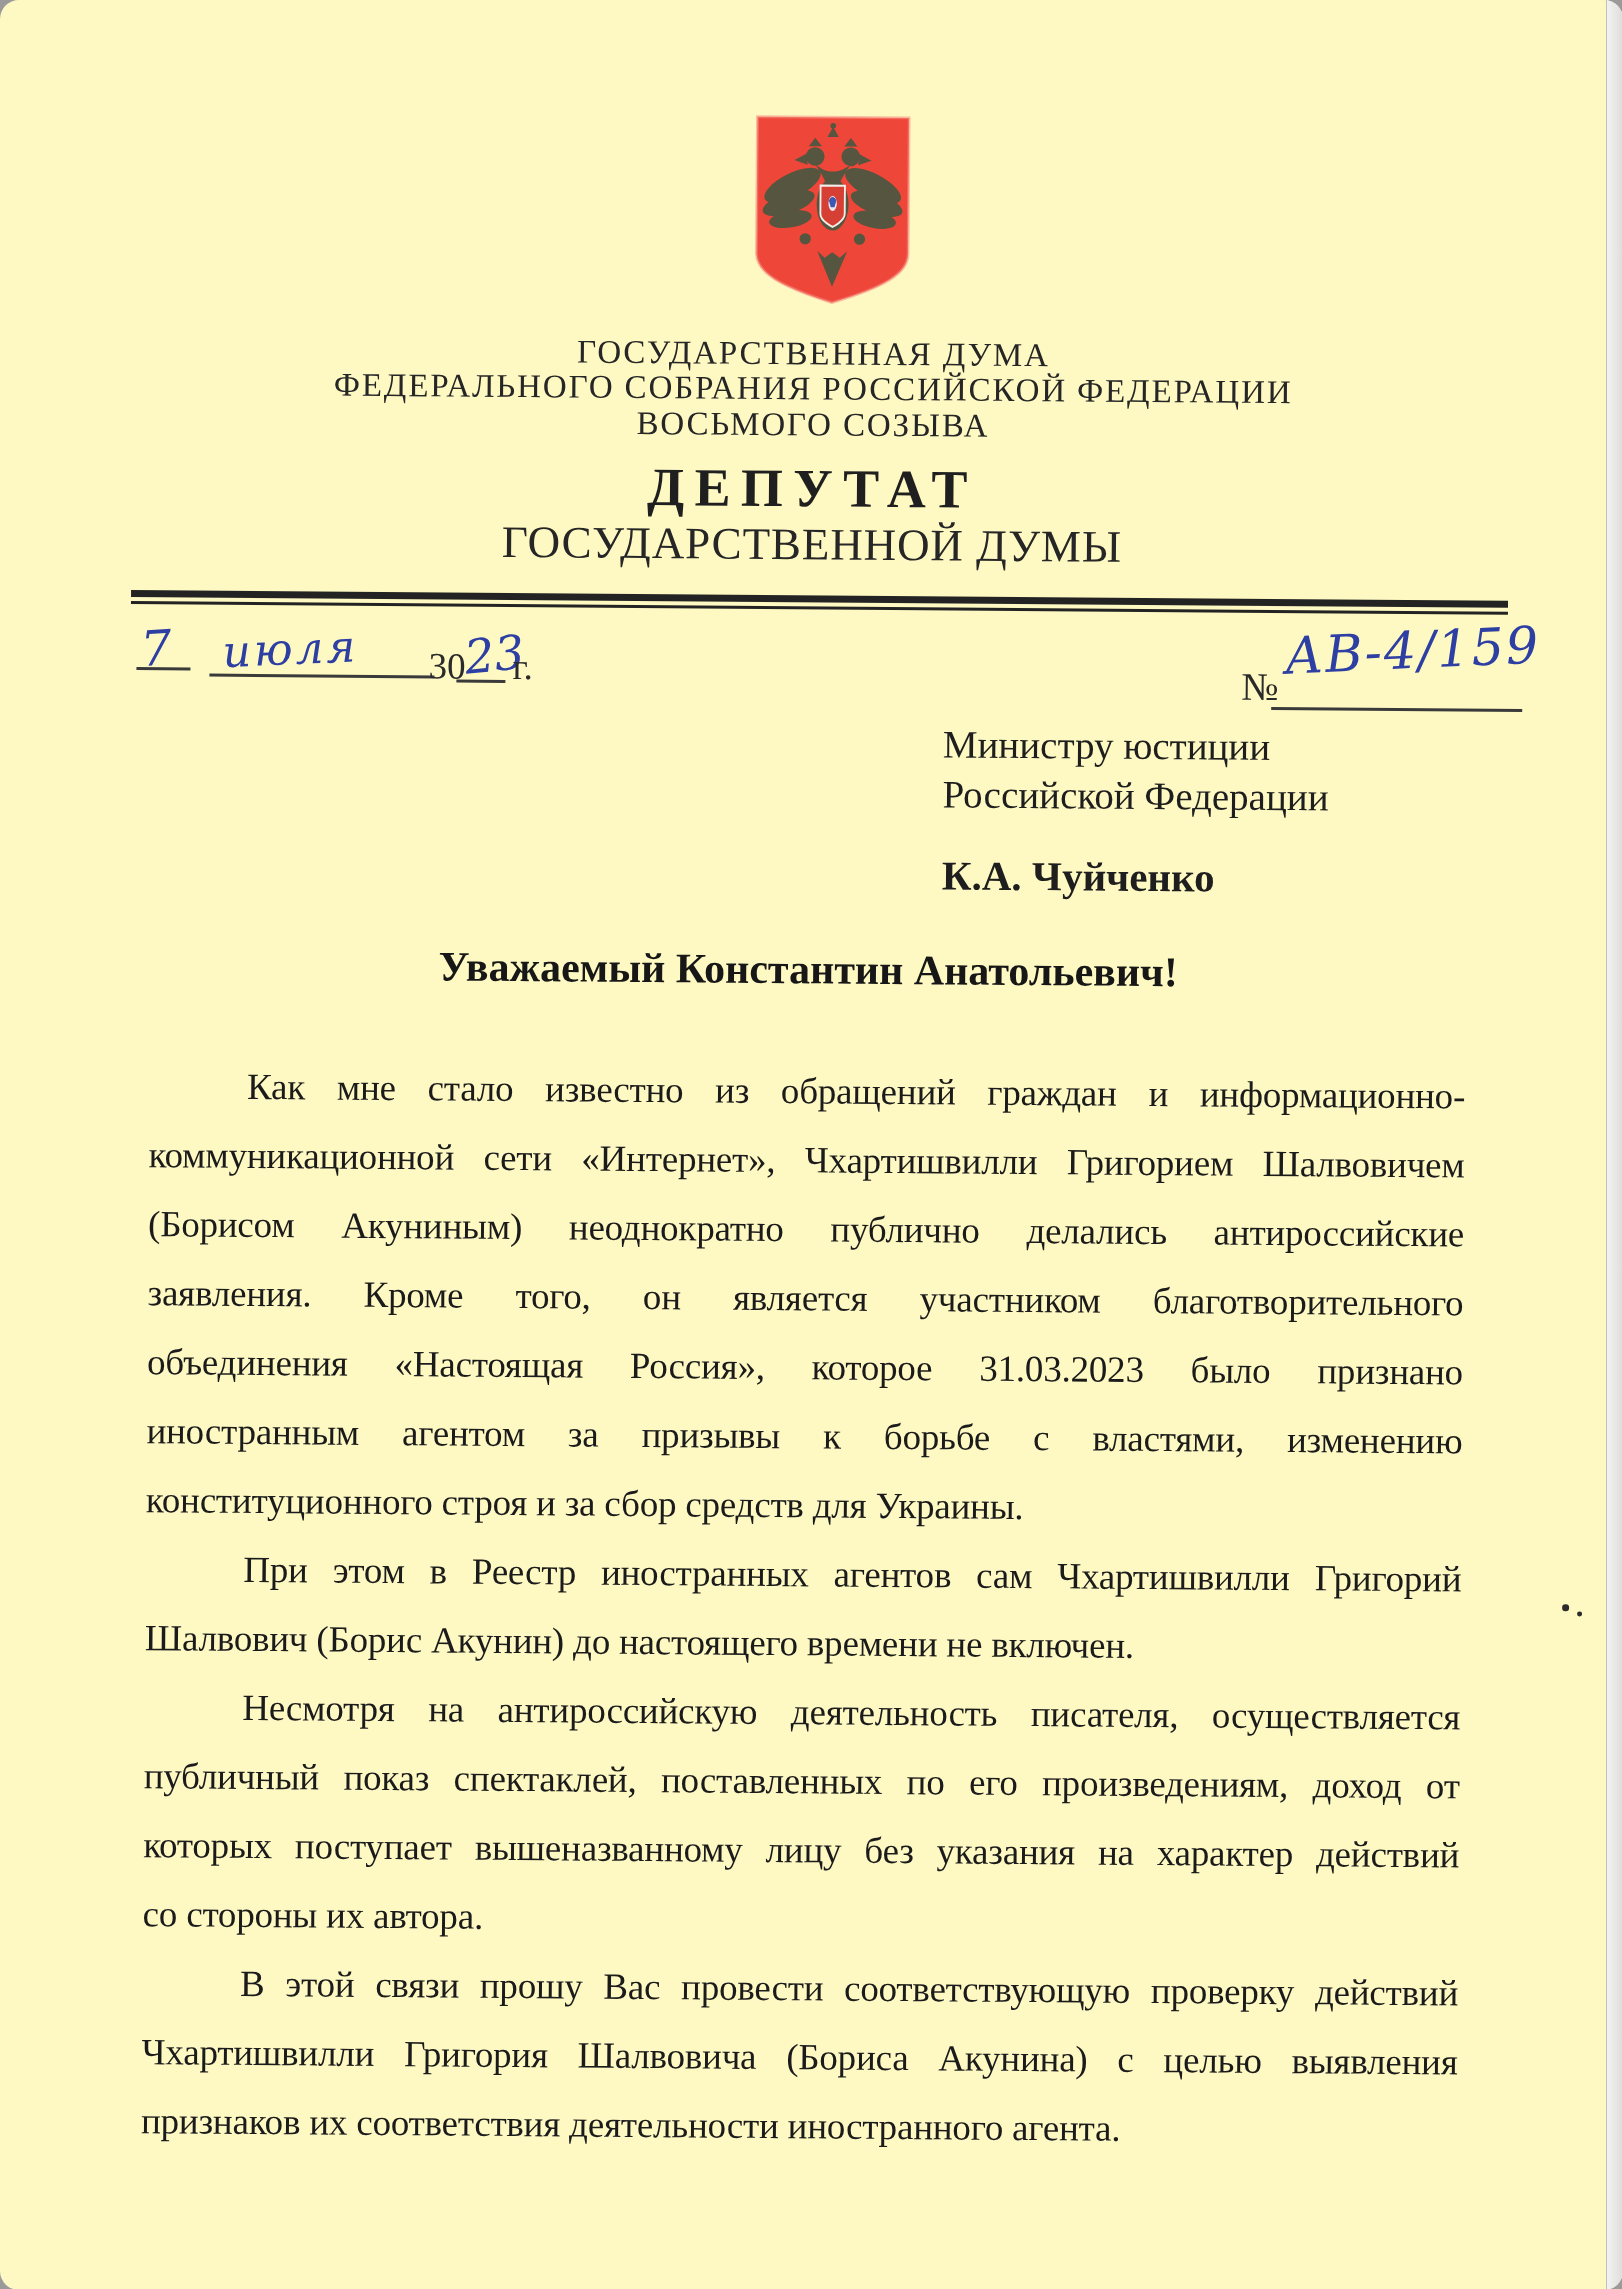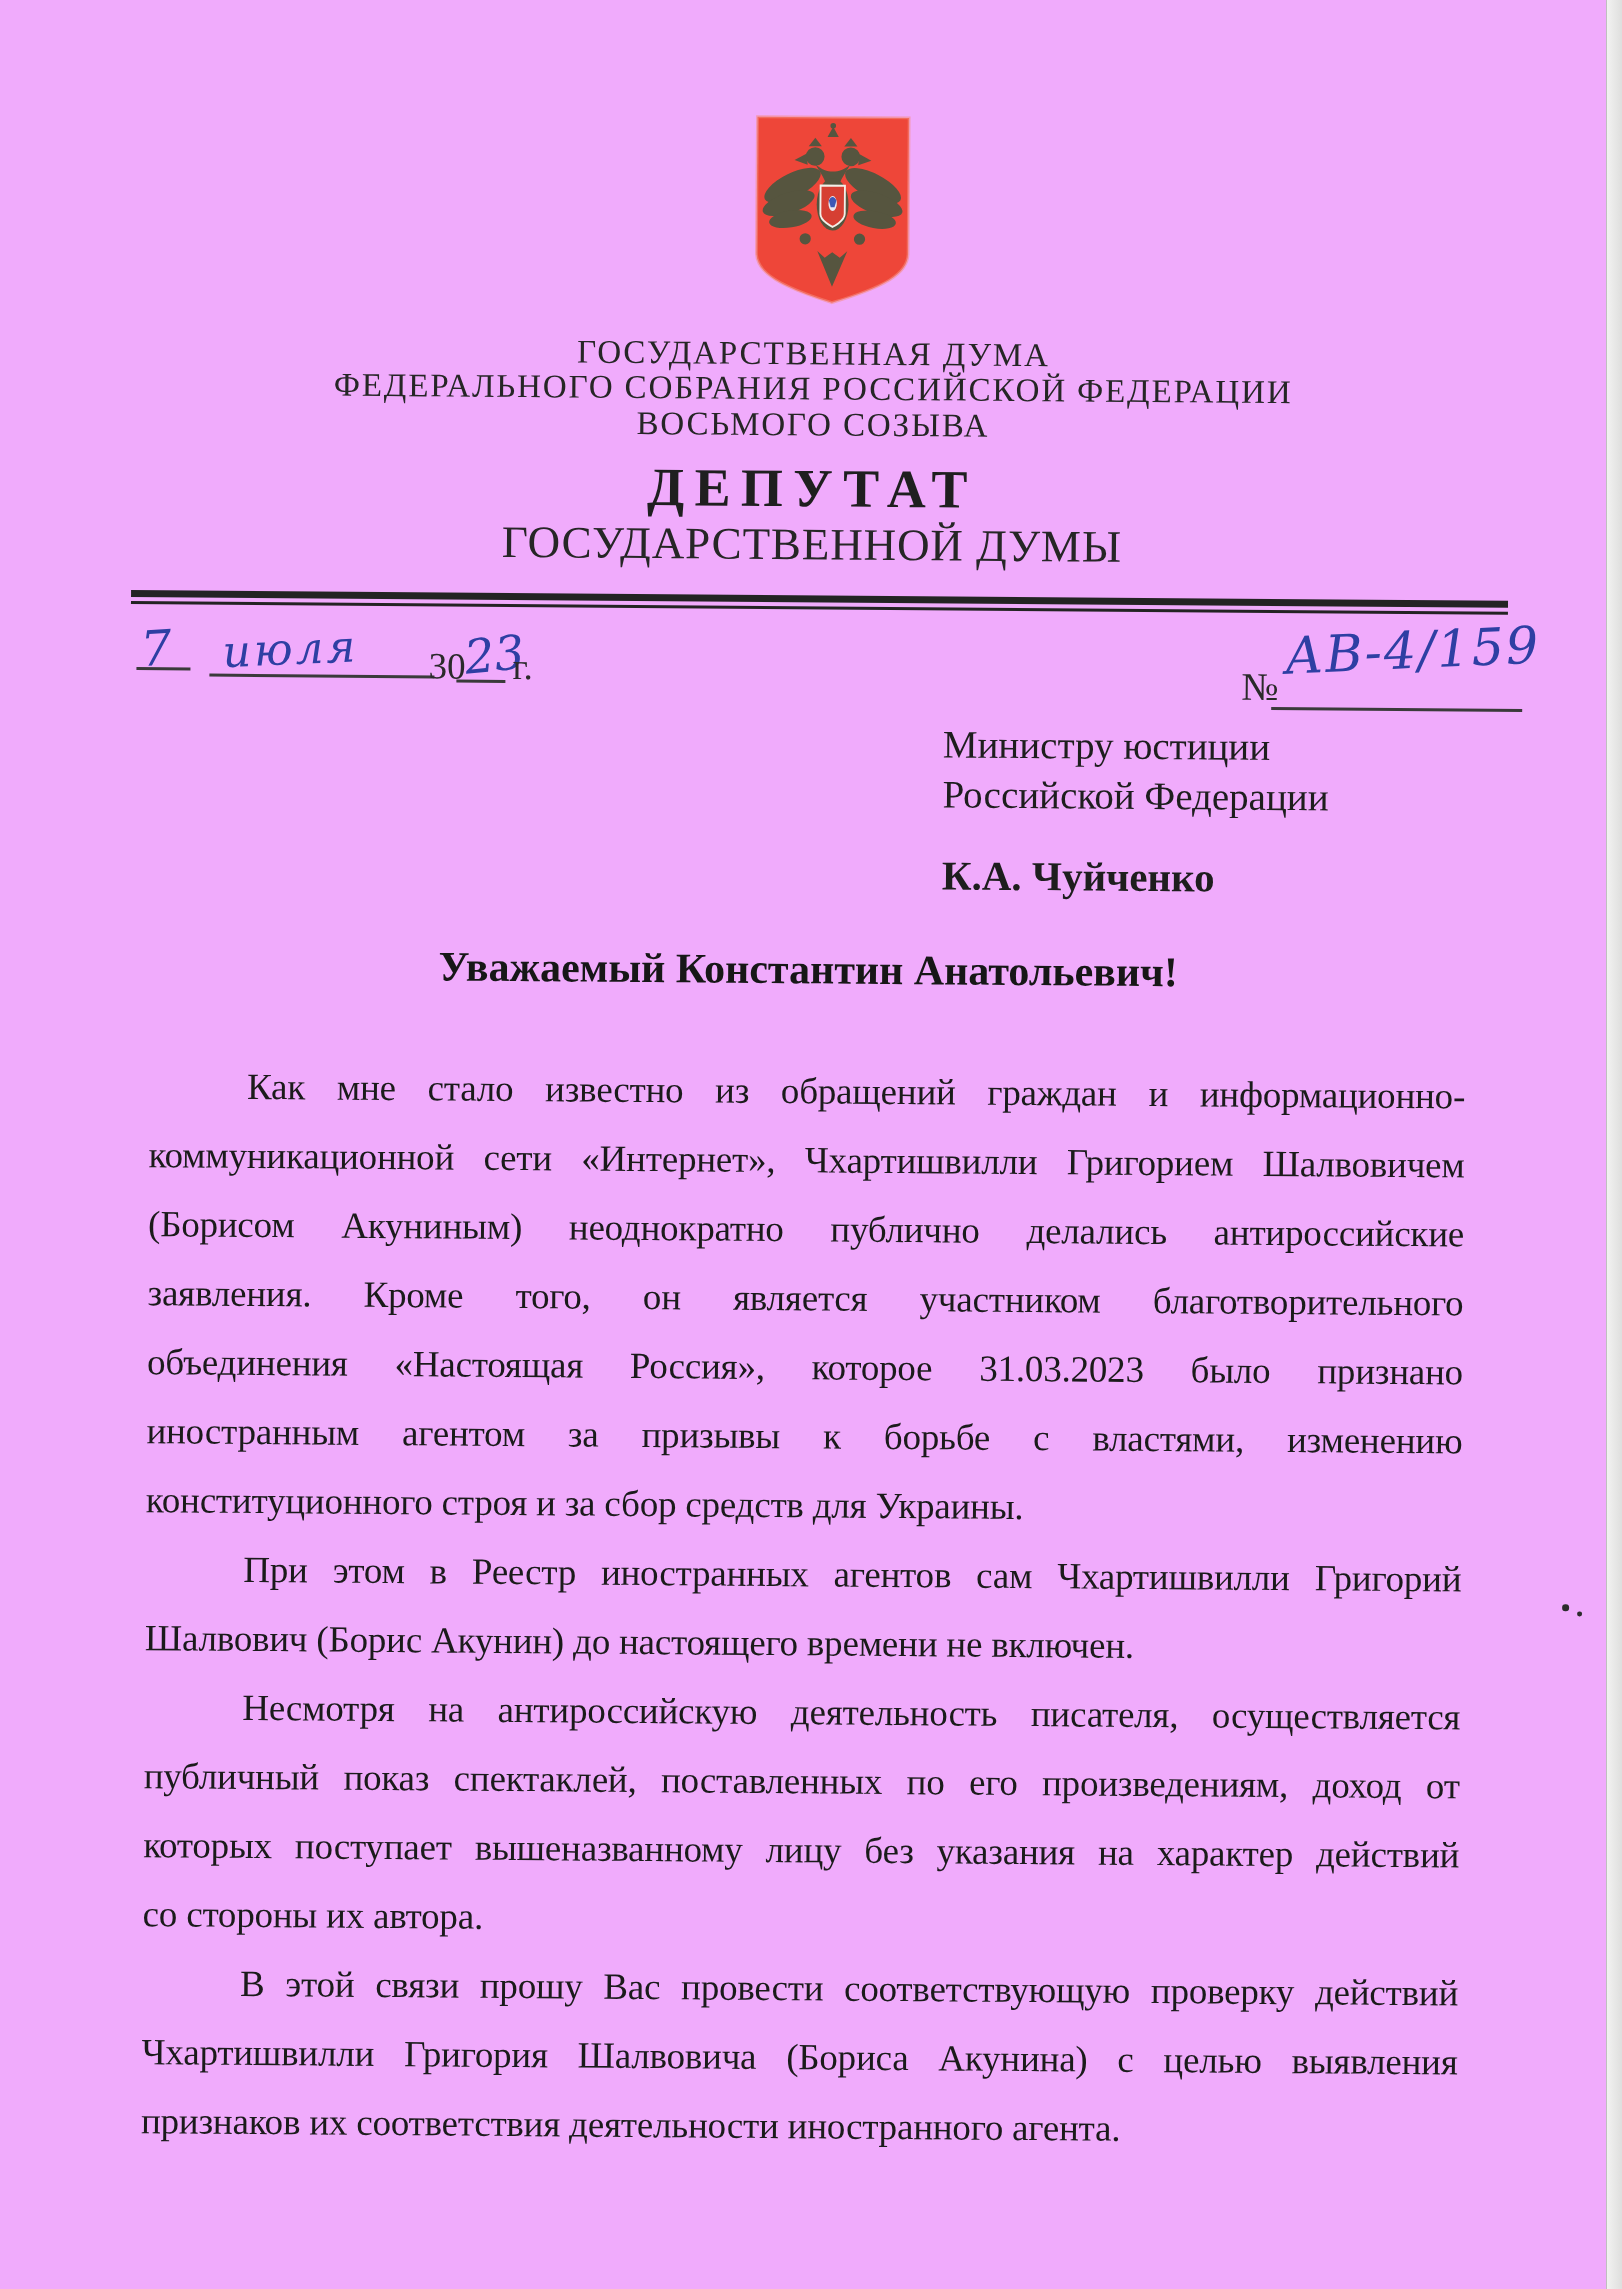--- a/index.html
+++ b/index.html
@@ -1,22 +1,23 @@
 <!DOCTYPE html>
 <html style="font-size:15px"><head>
 <meta charset="utf-8">
 <style>
   html,body{margin:0;padding:0;background:#9a9a9a;}
   .page{
     position:relative;
     width:1623px;height:2290px;
-    background:#f0abfc;
+    background:#fef9c3;
     overflow:hidden;
     font-family:"Liberation Serif", serif;
     color:#1c1c1c;
+    border-radius:19px;
   }
   .sheet{
     position:absolute;inset:0;
     transform:rotate(0.45deg);
     transform-origin:131px 600px;
   }
   
   .edge{
     position:absolute;top:0;right:0;width:16px;height:100%;
     background:linear-gradient(to right,#f2f2f1,#dddddc);

